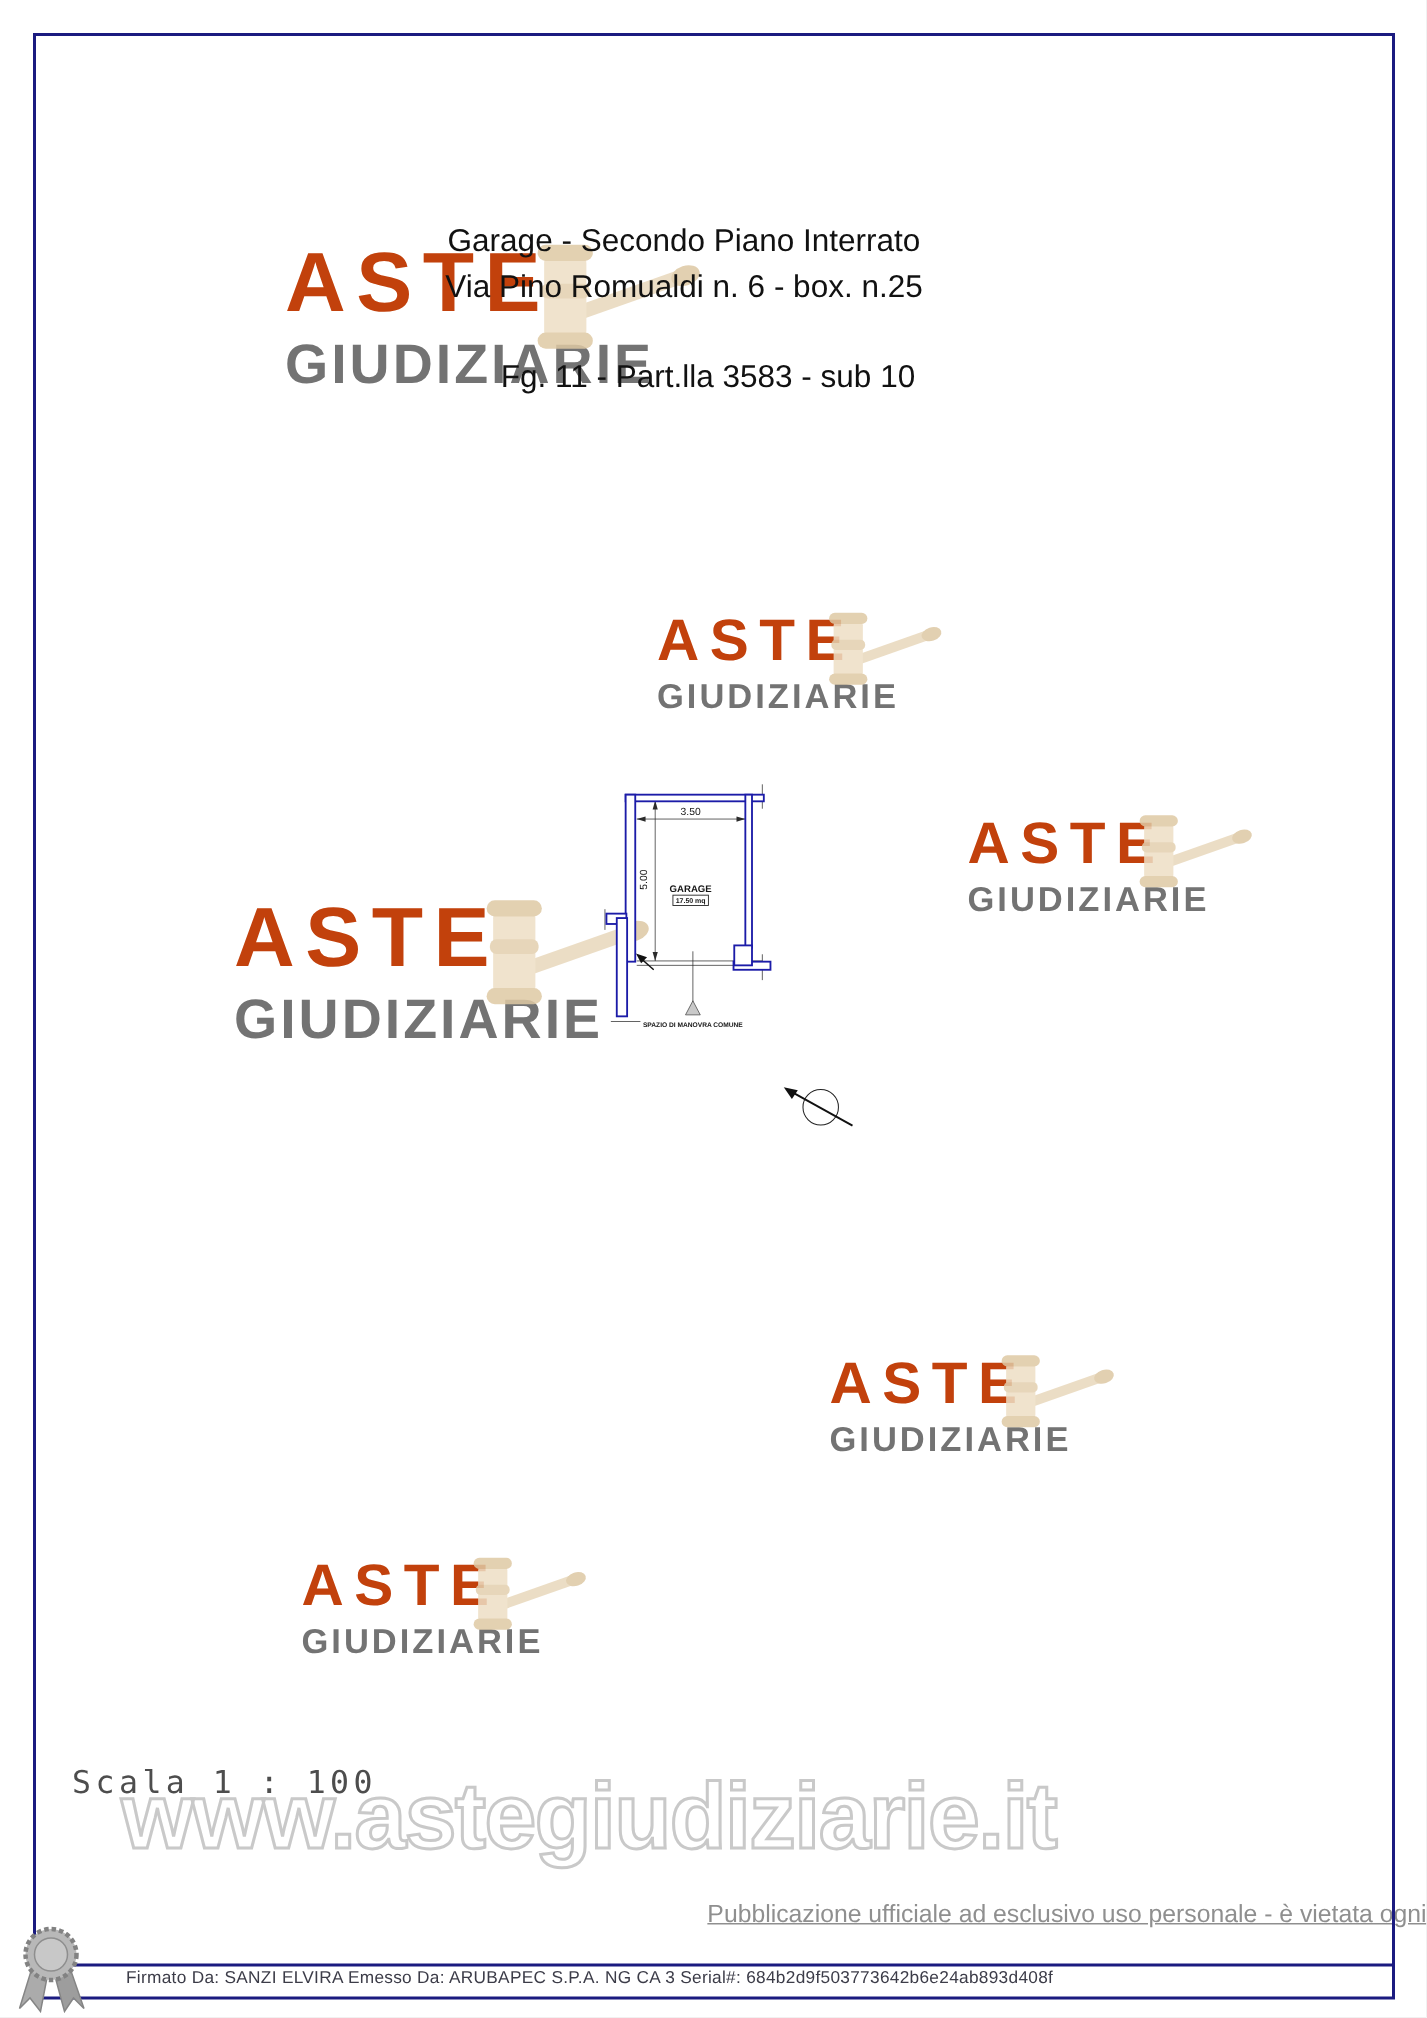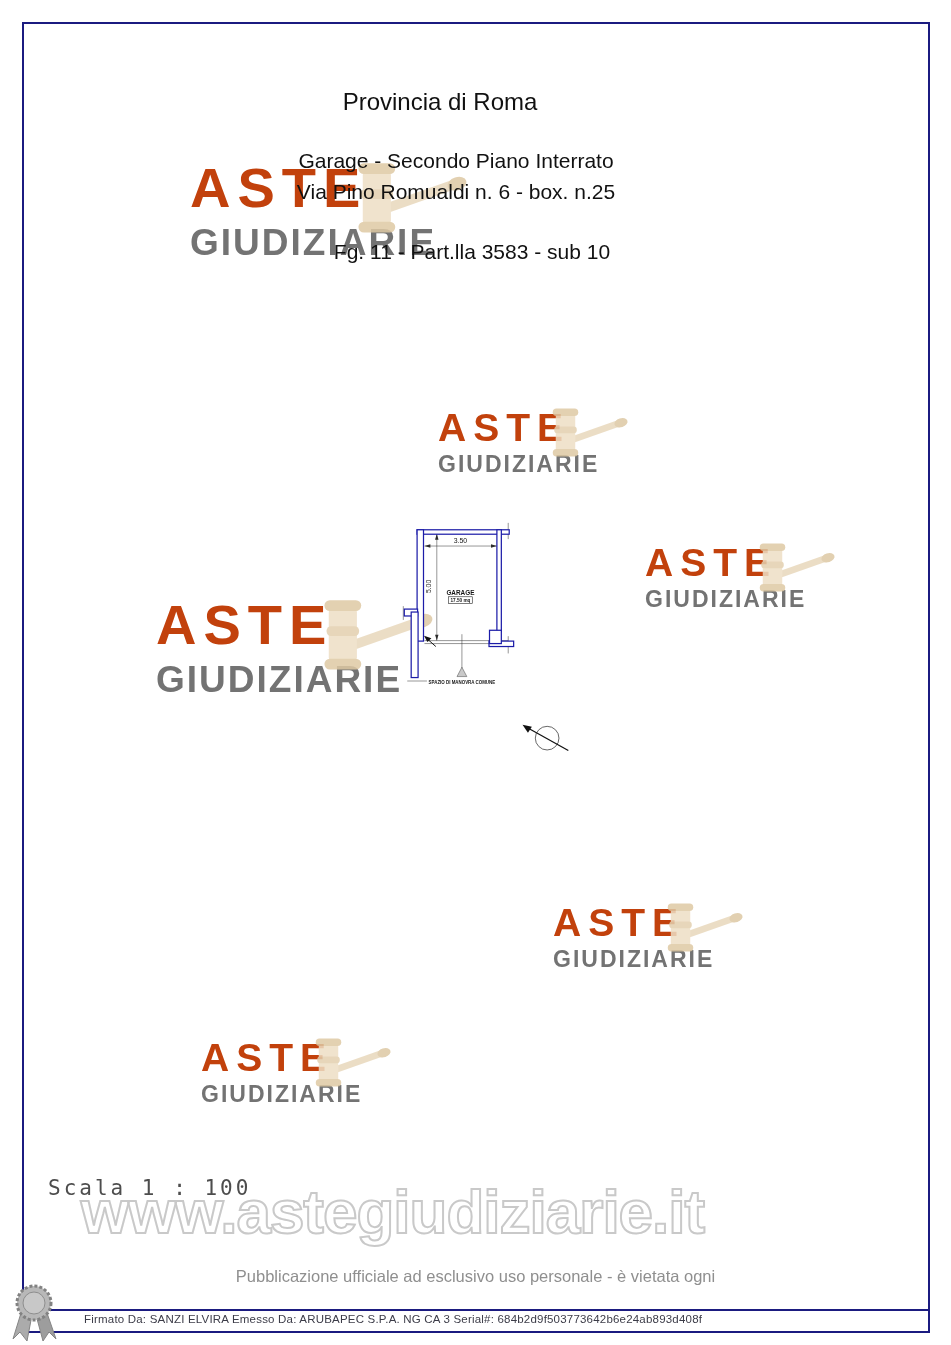--- a/index.html
+++ b/index.html
@@ -36,22 +36,22 @@
   .prop-1{top:149px;}
   .prop-2{top:180px;}
   .prop-3{top:240px;padding-left:16px;}
   
   .plan-svg{position:absolute; left:280px; top:515px; z-index:2;}
   
   .scala{
     position:absolute; left:48px; top:1176px; z-index:2;
     font-family:"DejaVu Sans Mono", monospace; font-size:21px; letter-spacing:3px; color:#4d4d4d;
   }
-  .foot{position:absolute; left:0; width:951px; text-align:center; z-index:2;
-        font-size:16.5px; color:#8f8f8f;}
+  .foot{position:absolute; left:0; width:951px; text-align:right; z-index:2;
+        font-size:16.5px; color:#8f8f8f;text-decoration:underline;}
   .foot-1{top:1267px;}
   .foot-2{top:1289px;}
   .sig-line-top{position:absolute; left:22px; top:1309px; width:908px; height:0;
                 border-top:2px solid #1b1b80; z-index:3;}
   .sig-text{position:absolute; left:84px; top:1313px; z-index:3;
             font-size:11.5px; color:#3c3c48; letter-spacing:.2px; white-space:nowrap;}
   .rosette{position:absolute; left:5px; top:1281px; z-index:4;}
 </style>
 </head>
 <body>
@@ -111,21 +111,20 @@
   <div class="wm wm-medium" style="left:201px; top:1038px;">
     <div class="l1">ASTE</div>
     <svg class="gavel" viewBox="0 0 120 80">
         <use href="#gavel"></use>
       </svg>
     <div class="l2">GIUDIZIARIE</div>
   </div>
 
   <div class="wm-url">www.astegiudiziarie.it</div>
 
-  <div class="hdr hdr-sub">Provincia di Roma</div>
   <div class="prop prop-1">Garage - Secondo Piano Interrato</div>
   <div class="prop prop-2">Via Pino Romualdi n. 6 - box. n.25</div>
   <div class="prop prop-3">Fg. 11 - Part.lla 3583 - sub 10</div>
 
   <svg class="plan-svg" width="420" height="500" viewBox="280 515 420 1015">
     <svg x="280" y="515" width="420" height="500" viewBox="280 515 420 500" overflow="visible">
       <g stroke="#2b2b2b" stroke-width="1" fill="none">
 
         <line x1="527" y1="531" x2="527" y2="564"></line>
         <line x1="527" y1="761" x2="527" y2="796"></line>

